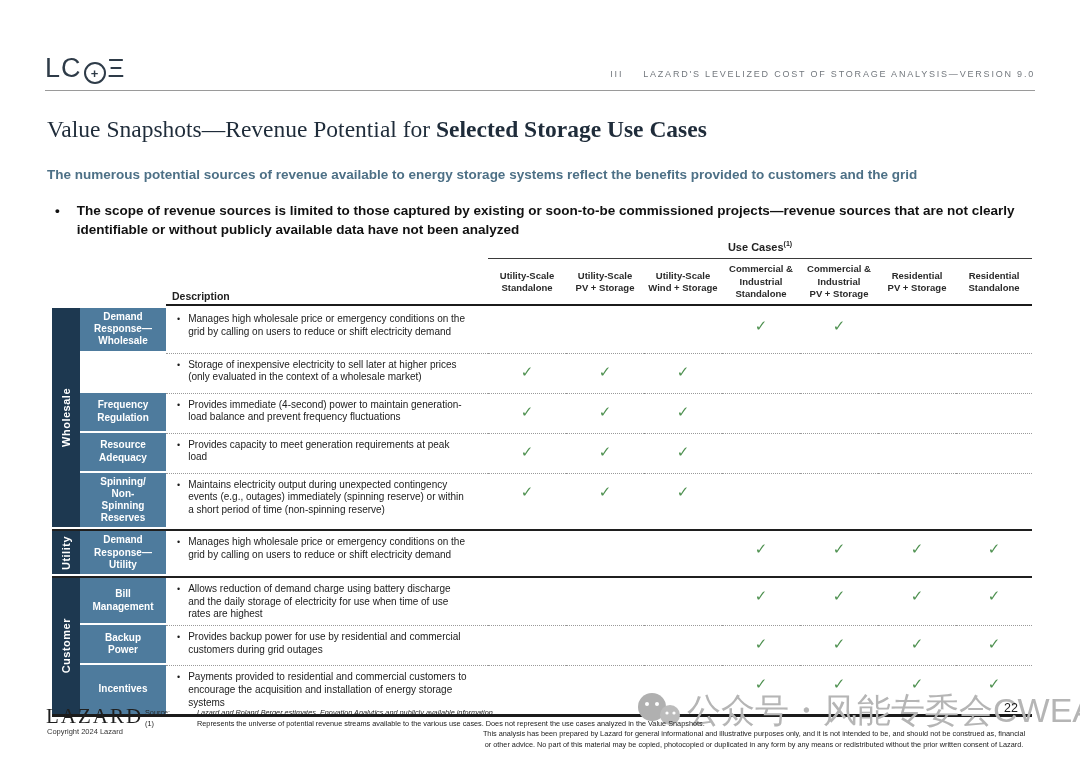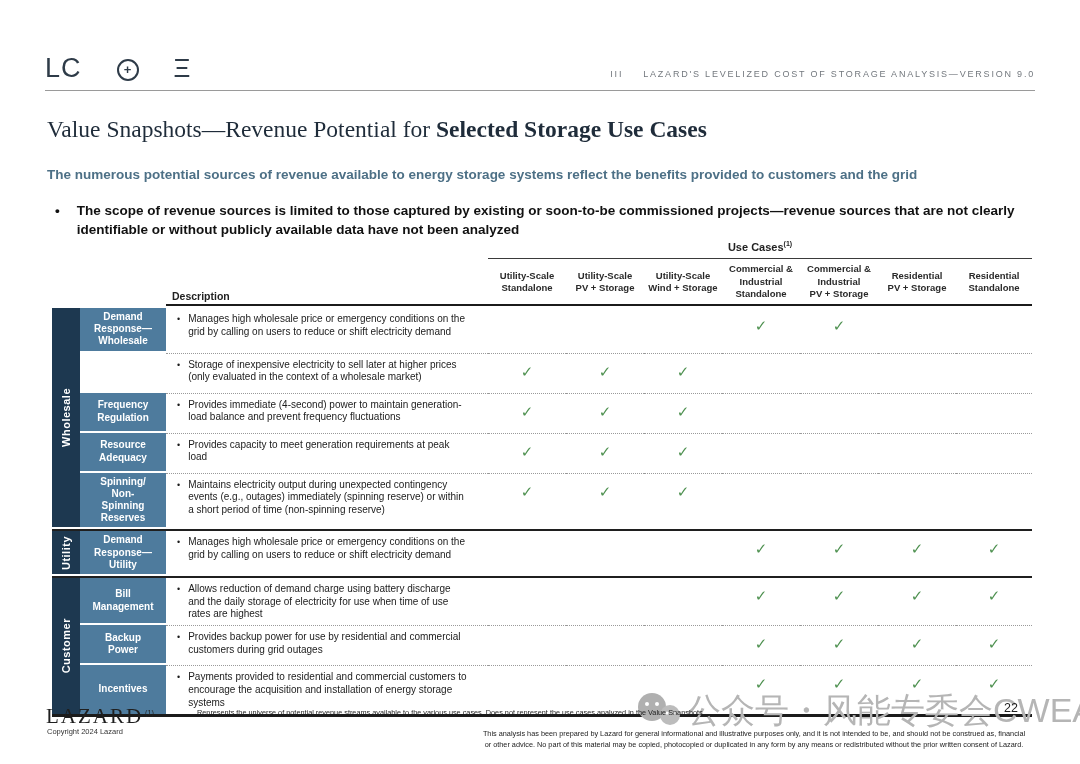--- a/index.html
+++ b/index.html
@@ -1,21 +1,21 @@
 <!DOCTYPE html>
 <html><head>
 <meta charset="utf-8">
 <style>
   html,body{margin:0;padding:0;background:#e8e8e8;}
   .slide{position:relative;width:1080px;height:764px;background:#ffffff;margin:0 auto;overflow:hidden;
          font-family:"Liberation Sans",sans-serif;color:#1b1b1b;}
   .abs{position:absolute;}
 
   
-  .brand{left:45px;top:53px;display:flex;align-items:center;color:#2e3b48;gap:33px;}
+  .brand{left:45px;top:53px;display:flex;align-items:flex-end;color:#2e3b48;}
   .b-lc{font-size:27px;letter-spacing:1px;font-weight:400;}
   .b-circ{width:18px;height:18px;border:2px solid #2e3b48;border-radius:50%;display:flex;align-items:center;justify-content:center;font-size:13px;font-weight:bold;margin:2px 1px 0 2px;}
   .b-xi{font-size:26px;font-weight:400;margin-left:1px;}
   .head-right{right:45px;top:69px;font-size:9px;letter-spacing:1.8px;color:#73787e;display:flex;gap:20px;white-space:nowrap;}
   .top-rule{left:45px;top:90px;width:990px;border-top:1px solid #9a9a9a;height:0;}
 
   
   .title{left:47px;top:116px;font-family:"Liberation Serif",serif;font-size:23.5px;color:#1f2c3a;white-space:nowrap;text-align:right;}
   .title .emph{font-weight:bold;}
   .subtitle{left:47px;top:167px;font-size:13.5px;font-weight:bold;color:#4d7086;white-space:nowrap;}
@@ -278,20 +278,24 @@
       <circle cx="33" cy="22" r="1.6" fill="#ffffff"></circle>
       <circle cx="40" cy="22" r="1.6" fill="#ffffff"></circle>
     </svg>
     <span>公众号・风能专委会CWEA</span>
   </div>
 
   <div class="abs lazard">LAZARD</div>
   <div class="abs copyright">Copyright 2024 Lazard</div>
   <div class="abs notes">
     <div class="nrow">
+      <span class="nlab">Source:</span>
+      <span class="ital">Lazard and Roland Berger estimates, Enovation Analytics and publicly available information.</span>
+    </div>
+    <div class="nrow">
       <span class="nlab">(1)</span>
       <span>Represents the universe of potential revenue streams available to the various use cases. Does not represent the use cases analyzed in the Value Snapshots.</span>
     </div>
   </div>
   <div class="abs disclaimer">This analysis has been prepared by Lazard for general informational and illustrative purposes only, and it is not intended to be, and should not be construed as, financial
 or other advice. No part of this material may be copied, photocopied or duplicated in any form by any means or redistributed without the prior written consent of Lazard.</div>
   <div class="abs pagenum">22</div>
 
 </div>
 

